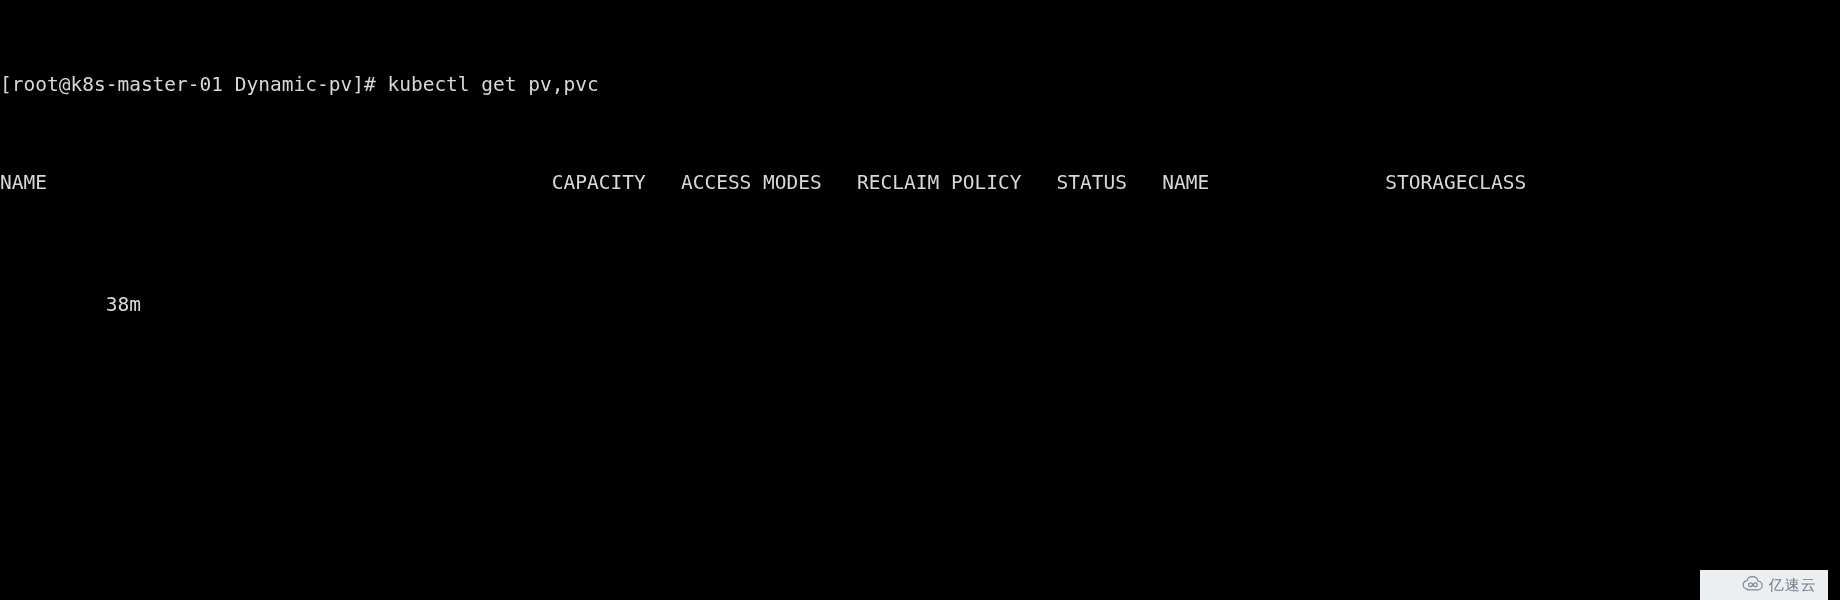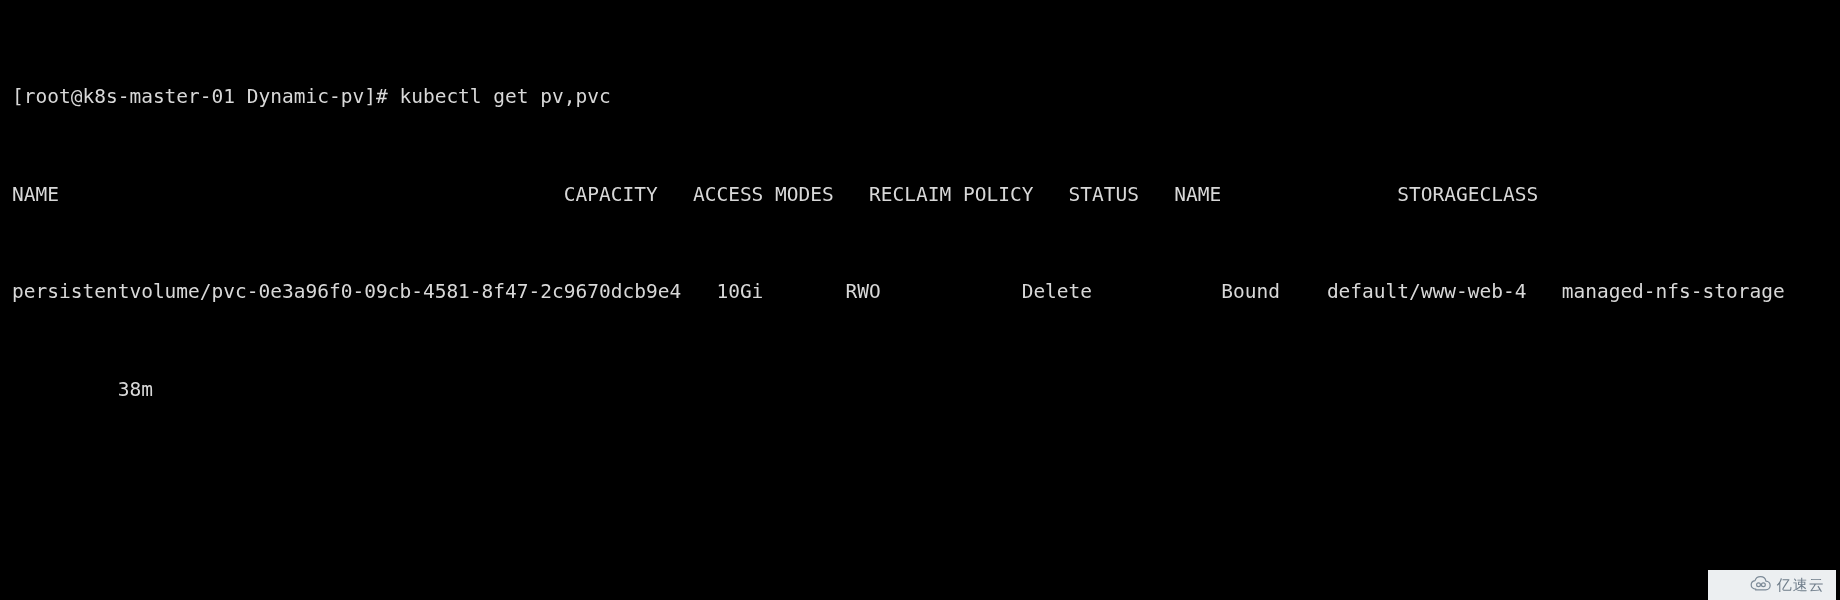--- a/index.html
+++ b/index.html
@@ -17,36 +17,36 @@
   #terminal {
     position: relative;
     width: 1840px;
     height: 600px;
     background: #000000;
     color: #d8d8d8;
     font-family: "DejaVu Sans Mono", "Liberation Mono", monospace;
     font-size: 19.5px;
     line-height: 24.4px;
     letter-spacing: 0px;
-    padding: 12px;
+    padding: 0;
     box-sizing: border-box;
     white-space: pre;
   }
   .tline {
     display: block;
     height: 24.4px;
     white-space: pre;
     color: #d8d8d8;
     font-family: "DejaVu Sans Mono", "Liberation Mono", monospace;
     font-size: 19.5px;
     line-height: 24.4px;
   }
   #watermark {
     position: absolute;
-    right: 4px;
+    right: 12px;
     bottom: 0px;
     width: 128px;
     height: 30px;
     background: #eceff1;
     display: flex;
     align-items: center;
     justify-content: center;
     gap: 5px;
   }
   #watermark .wm-cloud {
@@ -64,21 +64,20 @@
 </style>
 </head>
 <body>
 
 <div id="terminal">
 
   <div class="tline">[root@k8s-master-01 Dynamic-pv]# kubectl get pv,pvc</div>
 
   <div class="tline">NAME                                           CAPACITY   ACCESS MODES   RECLAIM POLICY   STATUS   NAME               STORAGECLASS</div>
 
-  <div class="tline">persistentvolume/pvc-0e3a96f0-09cb-4581-8f47-2c9670dcb9e4   10Gi       RWO            Delete           Bound    default/www-web-4   managed-nfs-storage</div>
 
   <div class="tline">         38m</div>
 
   
   
 
   
   
 
   

